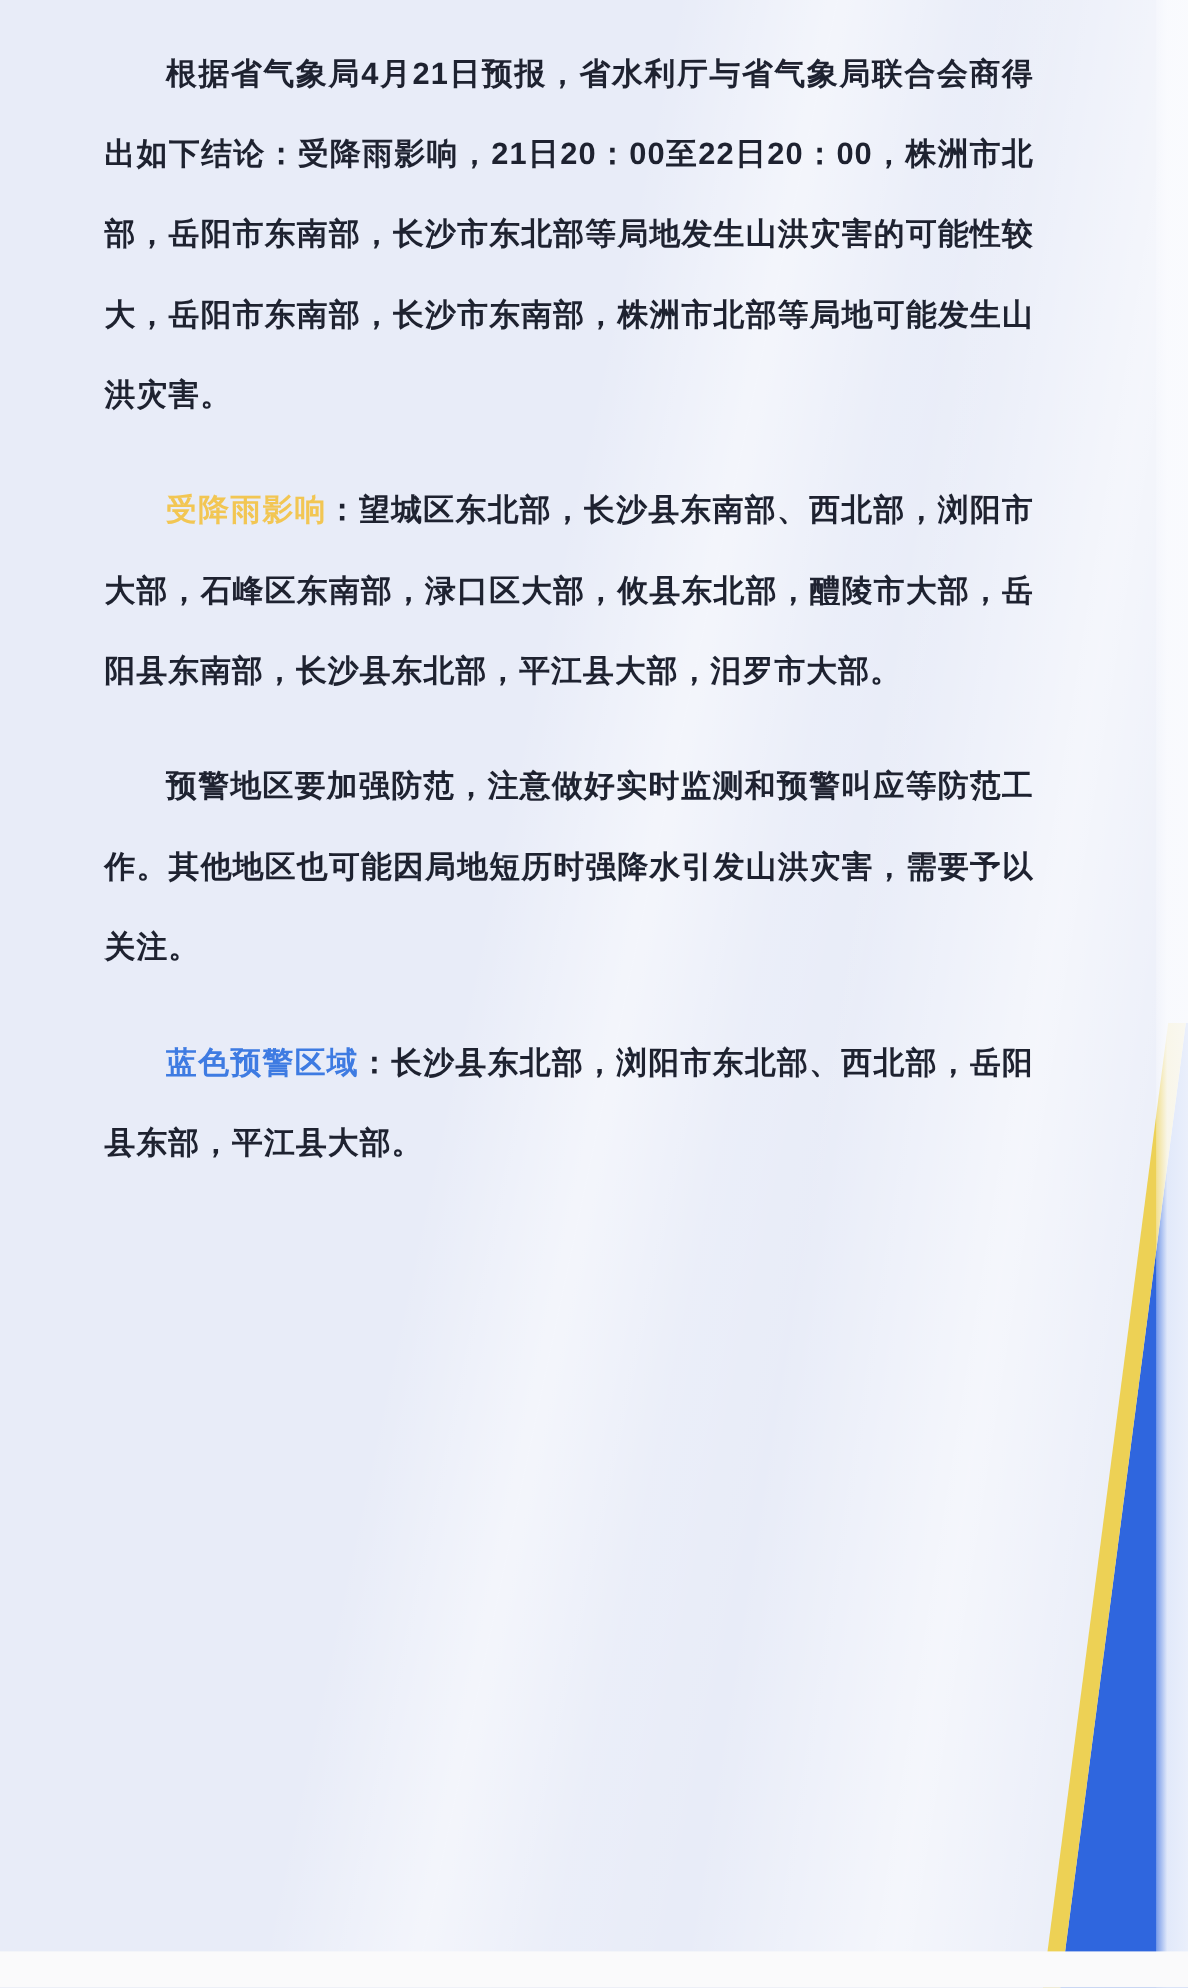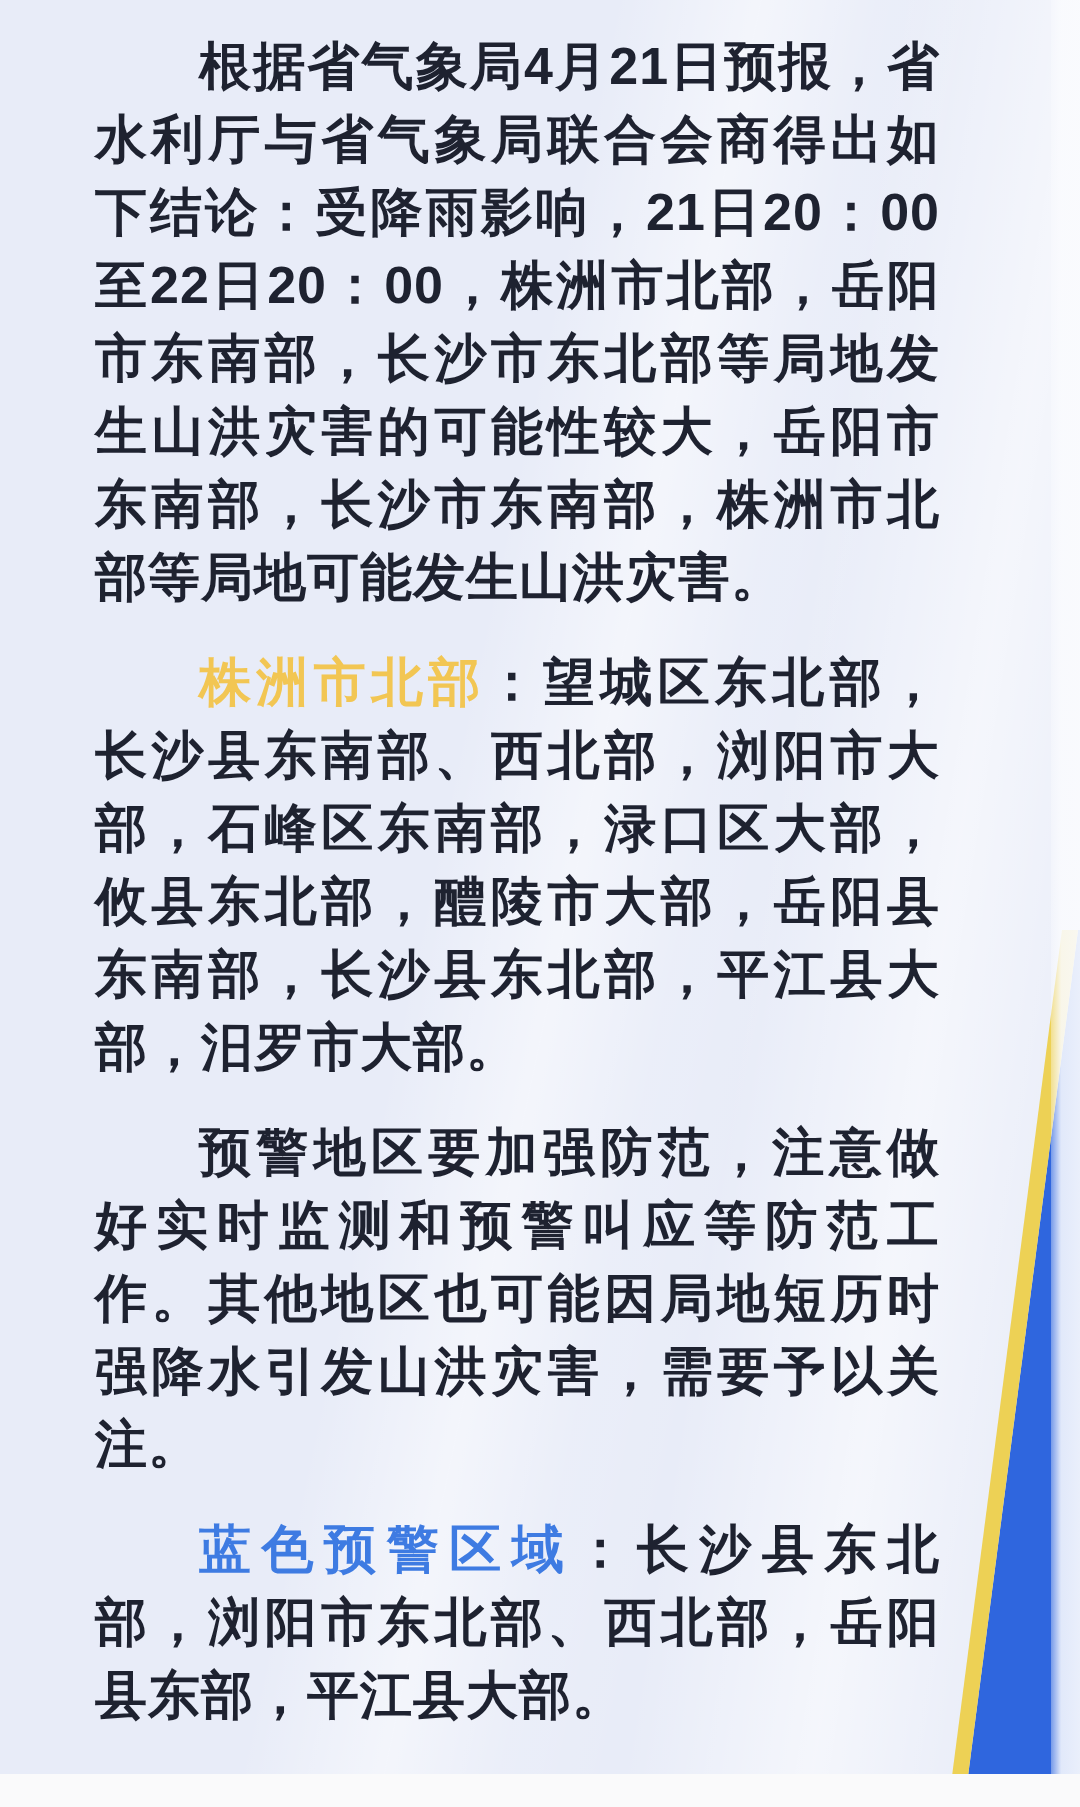--- a/index.html
+++ b/index.html
@@ -47,21 +47,21 @@
     width: 100%;
     height: 33px;
     background: #fafafb;
     pointer-events: none;
   }
   .content {
     position: relative;
     z-index: 2;
     padding: 30px 140px 0 95px;
     color: #1e2230;
-    font-size: 52px;
+    font-size: 28px;
     line-height: 73px;
     font-weight: 600;
     letter-spacing: 1px;
     text-align: justify;
   }
   .content p {
     margin: 0 0 32px 0;
     text-indent: 2em;
   }
   .label-yellow { color: #f2c653; }
@@ -78,21 +78,21 @@
     <polygon points="1078,930 1080,930 1080,1807 964,1807" fill="#2F66DE"></polygon>
     <polygon points="1062,930 1078,930 964,1807 948,1807" fill="#EDD155"></polygon>
   </svg>
 
   <div class="right-strip"></div>
 
   <div class="content">
 
     <p>根据省气象局4月21日预报，省水利厅与省气象局联合会商得出如下结论：受降雨影响，21日20：00至22日20：00，株洲市北部，岳阳市东南部，长沙市东北部等局地发生山洪灾害的可能性较大，岳阳市东南部，长沙市东南部，株洲市北部等局地可能发生山洪灾害。</p>
 
-    <p><span class="label-yellow">株洲市北部</span><span>：望城区东北部，长沙县东南部、西北部，浏阳市大部，石峰区东南部，渌口区大部，攸县东北部，醴陵市大部，岳阳县东南部，长沙县东北部，平江县大部，汨罗市大部。</span></p>
+    <p><span class="label-yellow">受降雨影响</span><span>：望城区东北部，长沙县东南部、西北部，浏阳市大部，石峰区东南部，渌口区大部，攸县东北部，醴陵市大部，岳阳县东南部，长沙县东北部，平江县大部，汨罗市大部。</span></p>
 
     <p>预警地区要加强防范，注意做好实时监测和预警叫应等防范工作。其他地区也可能因局地短历时强降水引发山洪灾害，需要予以关注。</p>
 
     <p><span class="label-blue">蓝色预警区域</span><span>：长沙县东北部，浏阳市东北部、西北部，岳阳县东部，平江县大部。</span></p>
 
   </div>
 
   <div class="bottom-strip"></div>
 
 </div>

